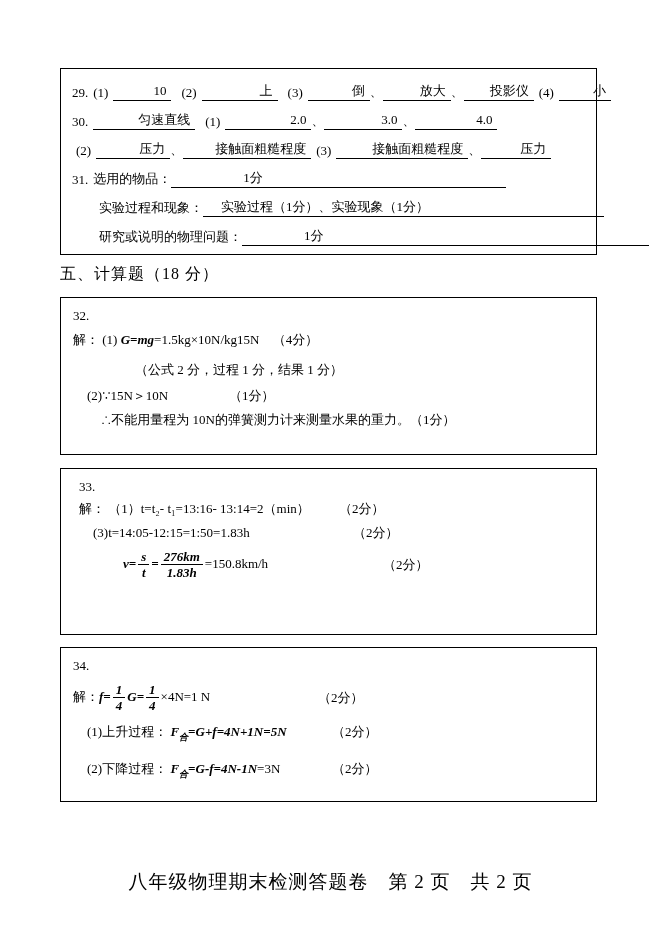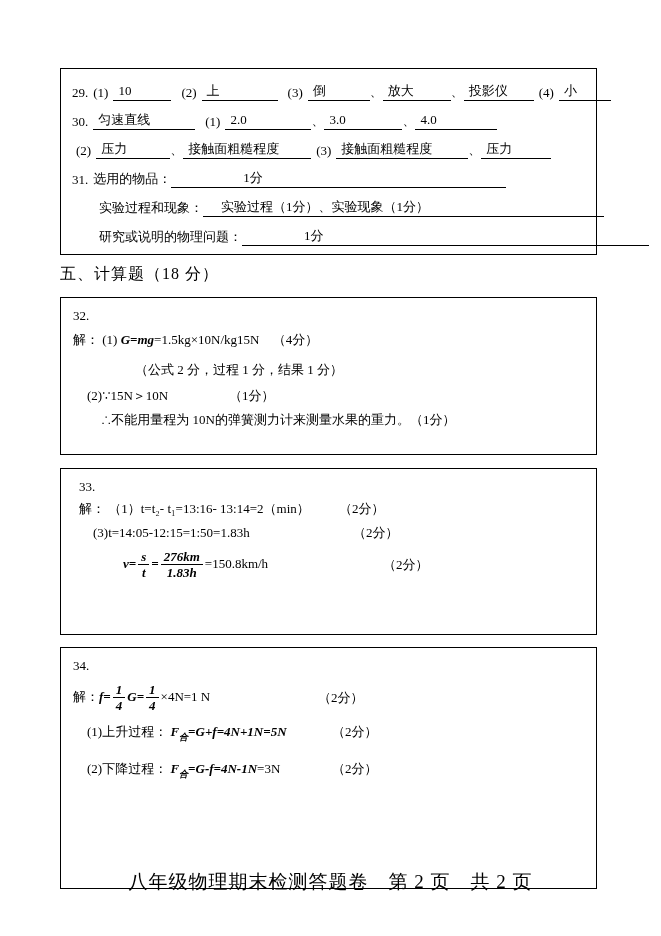--- a/index.html
+++ b/index.html
@@ -9,27 +9,27 @@
     font-size:13px;
   }
   .page{position:relative;width:661px;height:936px;background:#fff;overflow:hidden;}
   .box{
     position:absolute;left:60px;width:537px;box-sizing:border-box;
     border:1.5px solid #000;background:#fff;
   }
   #box-top{top:68px;height:187px;padding:12px 10px 0 11px;}
   #box-32{top:297px;height:158px;padding:9px 12px 0 12px;}
   #box-33{top:468px;height:167px;padding:9px 12px 0 18px;font-family:Liberation Serif, serif;}
-  #box-34{top:647px;height:242px;padding:9px 12px 0 12px;}
+  #box-34{top:647px;height:155px;padding:9px 12px 0 12px;}
   .trow{display:flex;align-items:flex-end;white-space:nowrap;height:20px;margin-bottom:9px;}
   .trow > *{flex:0 0 auto;}
   .gap{display:inline-block;width:10px;}
   .gap-s{display:inline-block;width:5px;}
   .ul{
-    display:inline-block;border-bottom:1px solid #000;text-align:left;
+    display:inline-block;border-bottom:1px solid #000;text-align:right;
     padding:0 5px;line-height:18px;
   }
   .ul-left{text-align:left;}
   .indent27{margin-left:27px;}
   .indent8{margin-left:4px;}
   .section-title{
     position:absolute;left:60px;top:264px;font-size:16px;font-weight:normal;
     letter-spacing:1px;
   }
   .cline{position:relative;white-space:nowrap;line-height:18px;}

